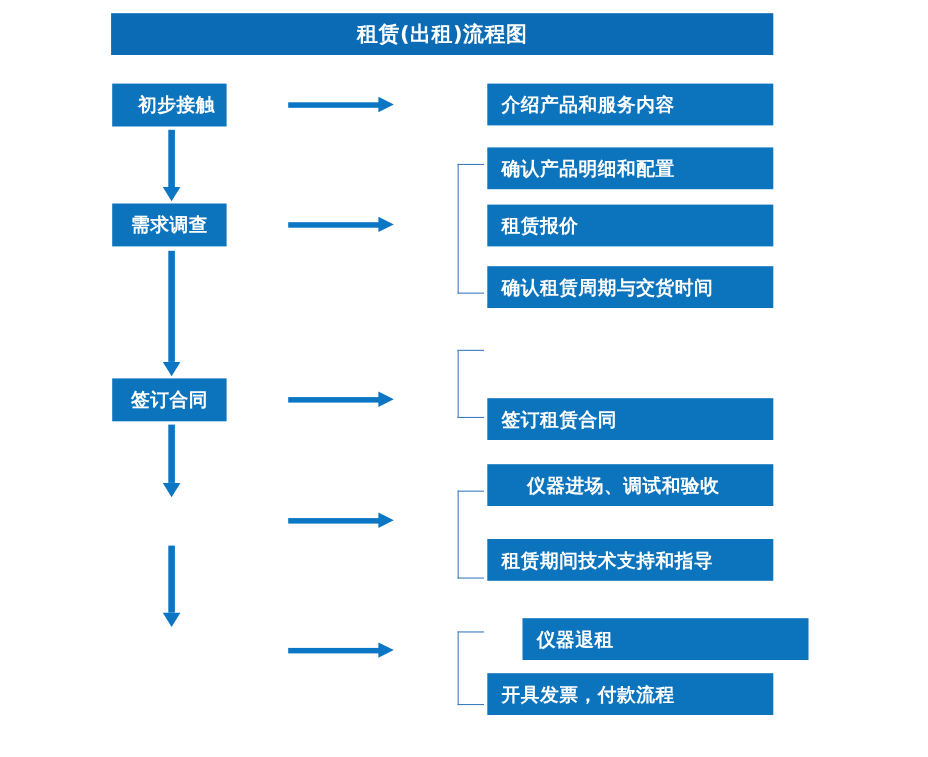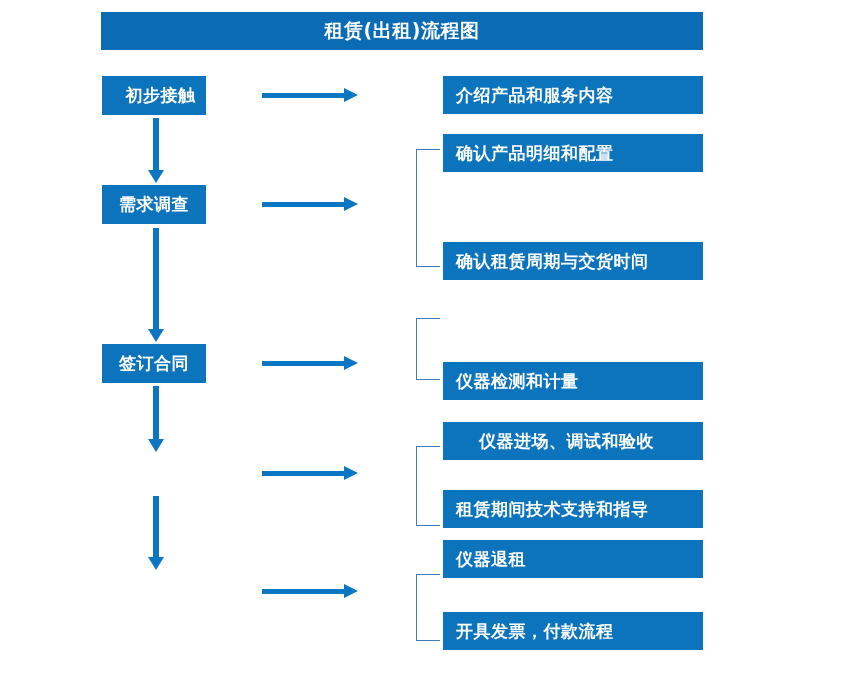--- a/index.html
+++ b/index.html
@@ -200,27 +200,28 @@
   <div class="bracket" style="top:318px; height:62px;"></div>
 
   <div class="bracket" style="top:446px; height:80px;"></div>
 
   <div class="bracket" style="top:574px; height:67px;"></div>
 
   <div class="detail-box" style="top:76px;">介绍产品和服务内容</div>
 
   <div class="detail-box" style="top:134px;">确认产品明细和配置</div>
 
+  <div class="detail-box" style="top:186px;">租赁报价</div>
 
   <div class="detail-box" style="top:242px;">确认租赁周期与交货时间</div>
 
 
-  <div class="detail-box" style="top:362px;">仪器检测和计量</div>
+  <div class="detail-box" style="top:362px;">签订租赁合同</div>
 
   <div class="detail-box" style="top:422px;padding-left:36px;">仪器进场、调试和验收</div>
 
   <div class="detail-box" style="top:490px;">租赁期间技术支持和指导</div>
 
-  <div class="detail-box" style="top:540px;">仪器退租</div>
+  <div class="detail-box" style="top:562px;margin-left:32px;">仪器退租</div>
 
   <div class="detail-box" style="top:612px;">开具发票，付款流程</div>
 
 </div>
 
 </body></html>

